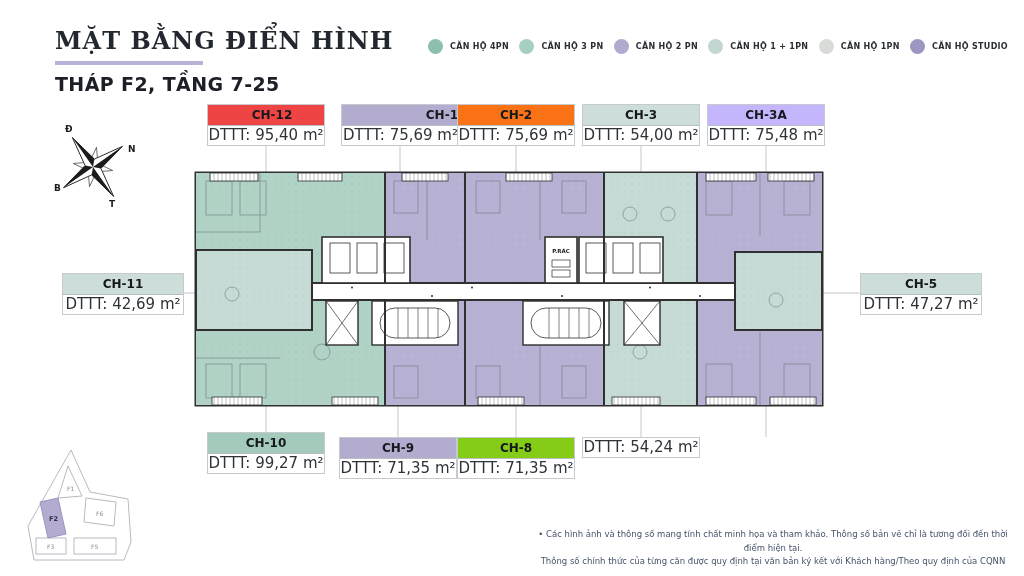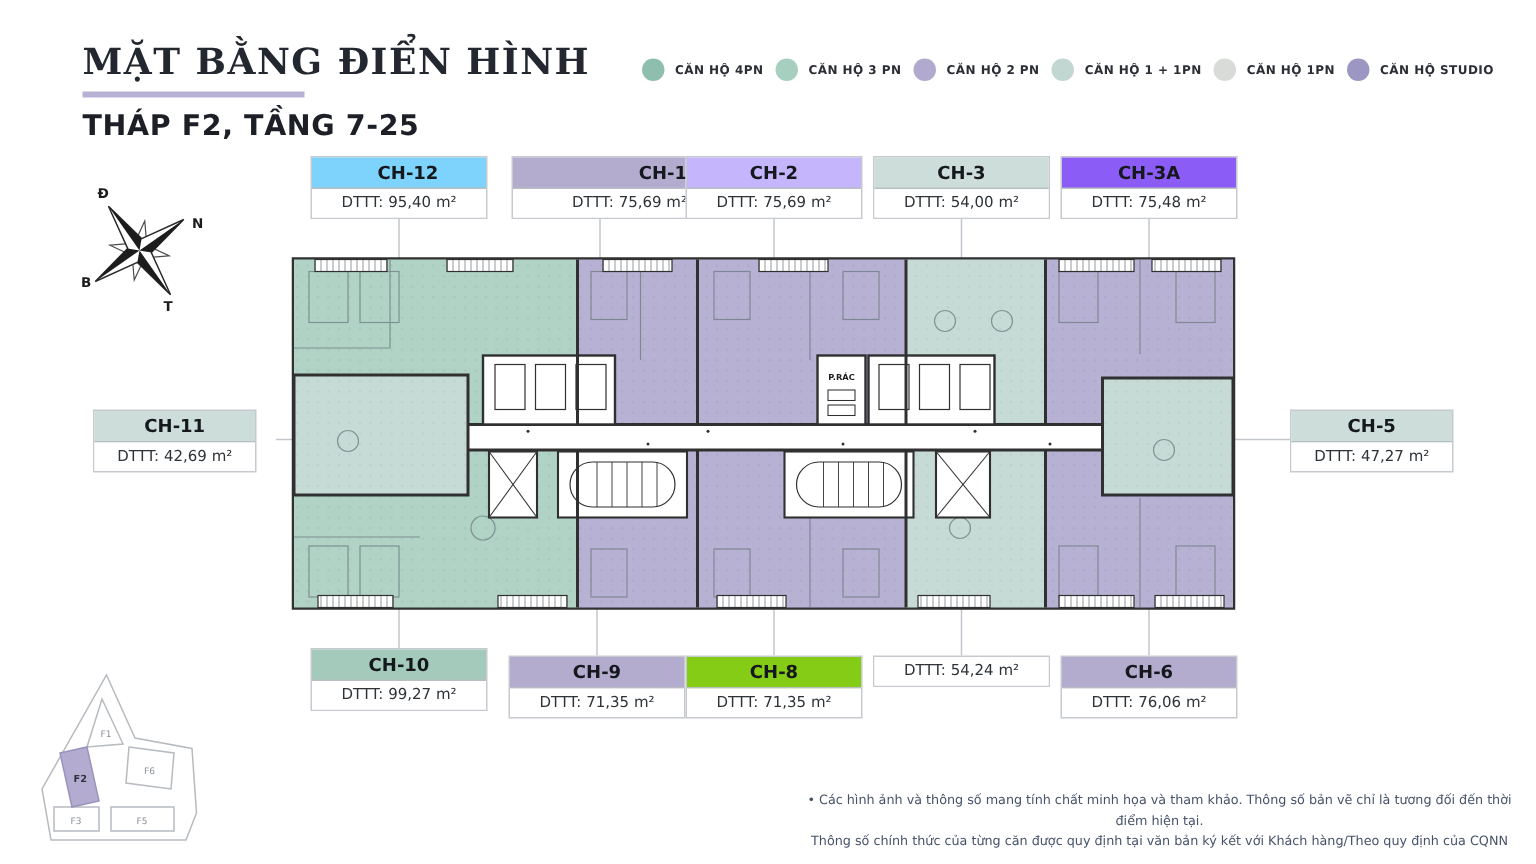--- a/index.html
+++ b/index.html
@@ -6,30 +6,30 @@
   body{width:1024px;height:576px;background:#ffffff;font-family:"DejaVu Sans","Liberation Sans",sans-serif;overflow:hidden;position:relative;}
   .page{position:absolute;inset:0;}
 
   
   .hdr{position:absolute;left:55px;top:26px;z-index:4;}
   .hdr .title{font-family:"DejaVu Serif","Liberation Serif",serif;font-size:24px;font-weight:600;letter-spacing:1px;color:#23272f;}
   .hdr .rule{width:148px;height:4px;background:#b8b1d6;margin:6px 0 8px 0;}
   .hdr .subtitle{font-size:19px;font-weight:bold;color:#1c2026;letter-spacing:.4px;}
 
   
-  .legend{position:absolute;top:39px;left:428px;right:28px;display:flex;justify-content:space-between;align-items:center;z-index:4;}
+  .legend{position:absolute;top:39px;left:428px;right:16px;display:flex;justify-content:space-between;align-items:center;z-index:4;}
   .leg-item{display:flex;align-items:center;}
   .leg-dot{width:15px;height:15px;border-radius:50%;flex:0 0 auto;}
   .leg-label{margin-left:7px;font-size:8px;font-weight:bold;color:#2b2f35;letter-spacing:.3px;white-space:nowrap;}
 
   
   .unit-label{position:absolute;width:118px;background:#fff;border:1px solid #c6cacf;text-align:center;z-index:3;box-sizing:border-box;}
   .ul-head{height:20px;line-height:20px;font-weight:bold;font-size:12px;color:#15181c;border-bottom:1px solid #b9bec2;}
-  .ul-body{height:19px;line-height:19px;font-size:10px;color:#2e3338;background:#fff;}
-  .w122{width:109px;}
+  .ul-body{height:19px;line-height:19px;font-size:15px;color:#2e3338;background:#fff;}
+  .w122{width:122px;}
 
   
   svg.plan{position:absolute;inset:0;z-index:1;}
   .aux-svg{position:absolute;z-index:2;}
 
   
   .footer{position:absolute;right:12px;bottom:8px;width:478px;text-align:center;font-size:8.5px;line-height:1.55;color:#46536a;z-index:4;}
 </style>
 </head>
 <body>
@@ -230,37 +230,37 @@
       <line x1="385" y1="300" x2="385" y2="405"></line>
         <line x1="465" y1="300" x2="465" y2="405"></line>
       <line x1="604" y1="300" x2="604" y2="405"></line>
         <line x1="697" y1="300" x2="697" y2="405"></line>
       <rect x="196" y="250" width="116" height="80"></rect>
       <rect x="735" y="252" width="87" height="78"></rect>
     </g>
   </svg>
 
   <div class="unit-label" style="left:207px;top:104px;">
-    <div class="ul-head" style="background: #7dd3fc; padding-left: 12px;">CH-12</div>
+    <div class="ul-head" style="background: #ef4444; padding-left: 12px;">CH-12</div>
     <div class="ul-body">DTTT: 95,40 m²</div>
   </div>
   <div class="unit-label" style="left:341px;top:104px;text-align:right;">
     <div class="ul-head" style="background: rgb(179, 172, 207);">CH-1</div>
     <div class="ul-body">DTTT: 75,69 m²</div>
   </div>
   <div class="unit-label" style="left:457px;top:104px;">
-    <div class="ul-head" style="background: #c4b5fd;">CH-2</div>
+    <div class="ul-head" style="background: #f97316;">CH-2</div>
     <div class="ul-body">DTTT: 75,69 m²</div>
   </div>
   <div class="unit-label" style="left:582px;top:104px;">
     <div class="ul-head" style="background: rgb(205, 221, 217);">CH-3</div>
     <div class="ul-body">DTTT: 54,00 m²</div>
   </div>
   <div class="unit-label" style="left:707px;top:104px;">
-    <div class="ul-head" style="background: #8b5cf6;">CH-3A</div>
+    <div class="ul-head" style="background: #c4b5fd;">CH-3A</div>
     <div class="ul-body">DTTT: 75,48 m²</div>
   </div>
 
   <div class="unit-label w122" style="left:62px;top:273px;">
     <div class="ul-head" style="background: rgb(205, 221, 217);">CH-11</div>
     <div class="ul-body">DTTT: 42,69 m²</div>
   </div>
   <div class="unit-label w122" style="left:860px;top:273px;">
     <div class="ul-head" style="background: rgb(205, 221, 217);">CH-5</div>
     <div class="ul-body">DTTT: 47,27 m²</div>
@@ -273,24 +273,20 @@
   <div class="unit-label" style="left:339px;top:437px;">
     <div class="ul-head" style="background: rgb(179, 172, 207);">CH-9</div>
     <div class="ul-body">DTTT: 71,35 m²</div>
   </div>
   <div class="unit-label" style="left:457px;top:437px;">
     <div class="ul-head" style="background: #84cc16;">CH-8</div>
     <div class="ul-body">DTTT: 71,35 m²</div>
   </div>
   <div class="unit-label" style="left:582px;top:437px;">
     <div class="ul-body">DTTT: 54,24 m²</div>
-  </div>
-  <div class="unit-label" style="left:707px;top:437px;">
-    <div class="ul-head" style="background: rgb(179, 172, 207);">CH-6</div>
-    <div class="ul-body">DTTT: 76,06 m²</div>
   </div>
 
   <svg class="aux-svg" style="left:24px;top:446px;" width="115" height="122" viewBox="0 0 115 122">
     <g stroke="#b6bbc0" fill="#ffffff" stroke-width="1">
       <path d="M47,4 L66,46 L104,53 L107,96 L100,114 L10,114 L4,80 Z"></path>
       <polygon points="44,20 58,50 34,52"></polygon>
       <polygon points="62,52 92,56 90,80 60,76"></polygon>
       <rect x="12" y="92" width="30" height="16"></rect>
       <rect x="50" y="92" width="42" height="16"></rect>
     </g>

